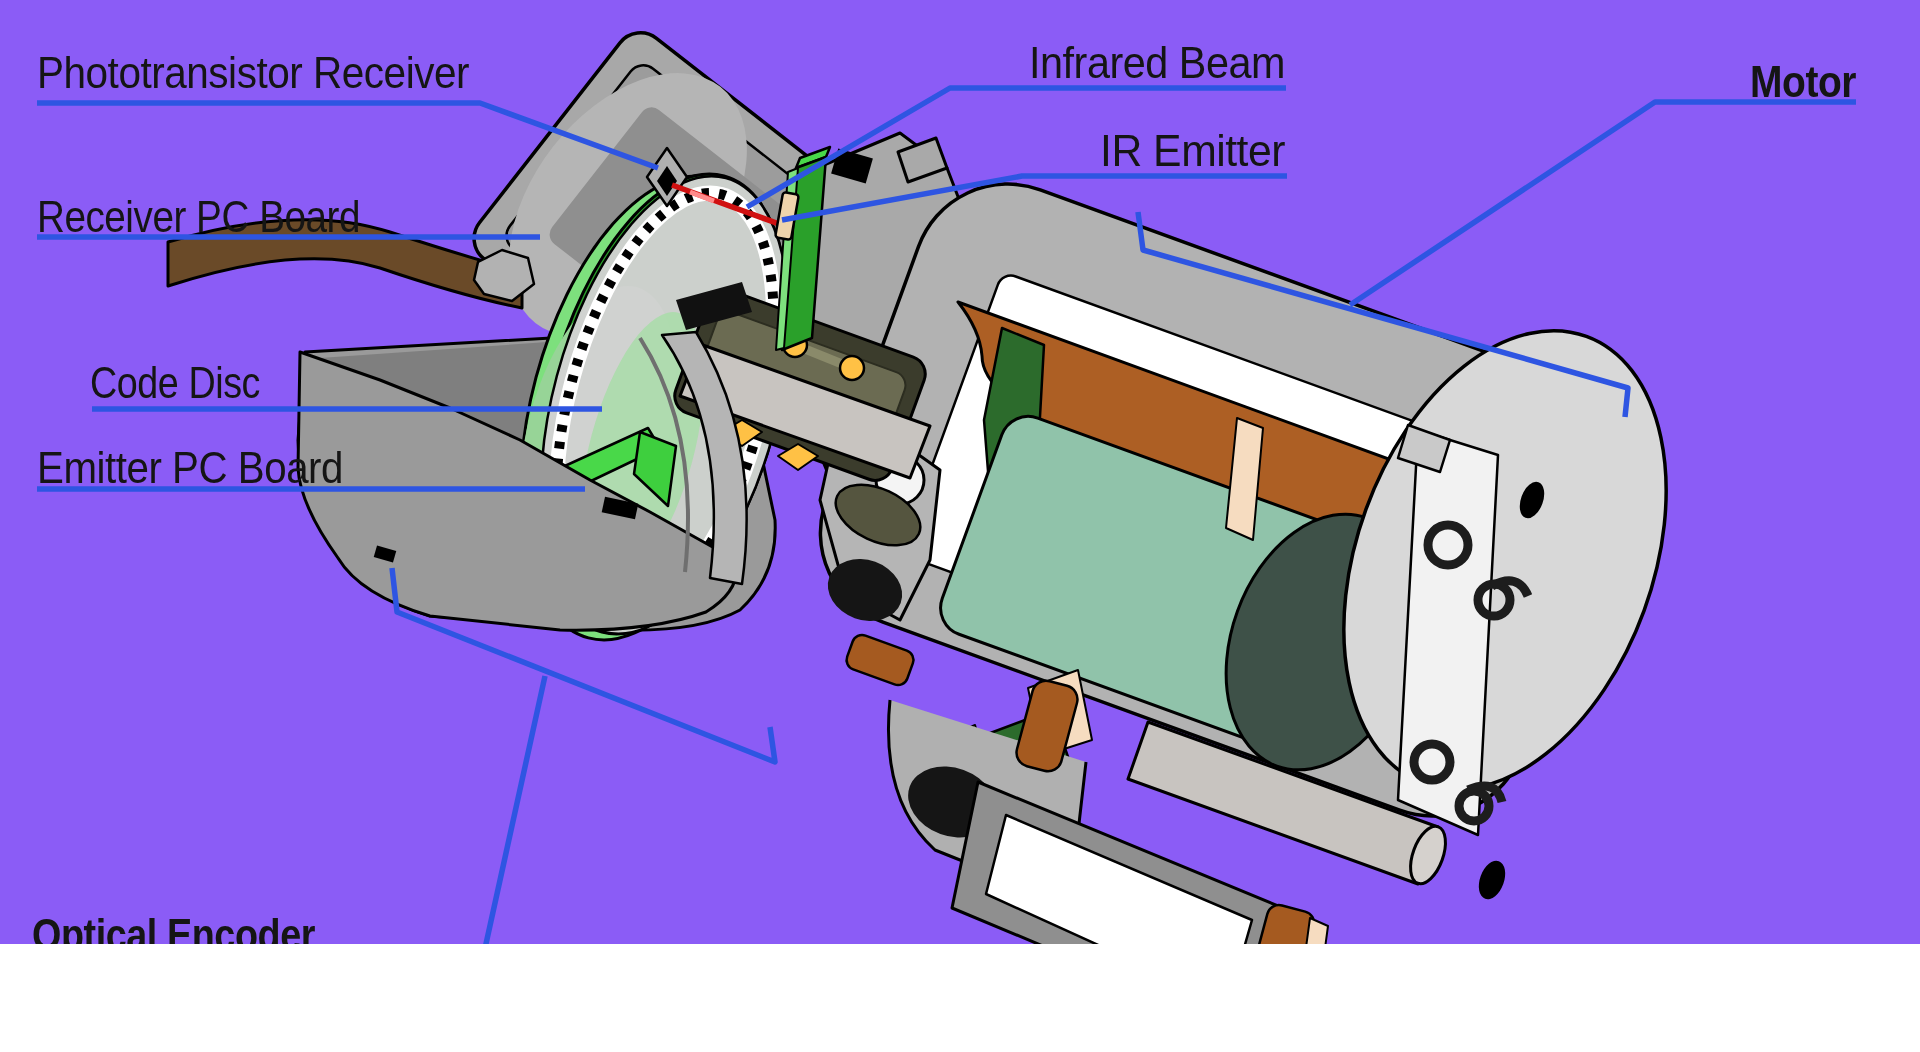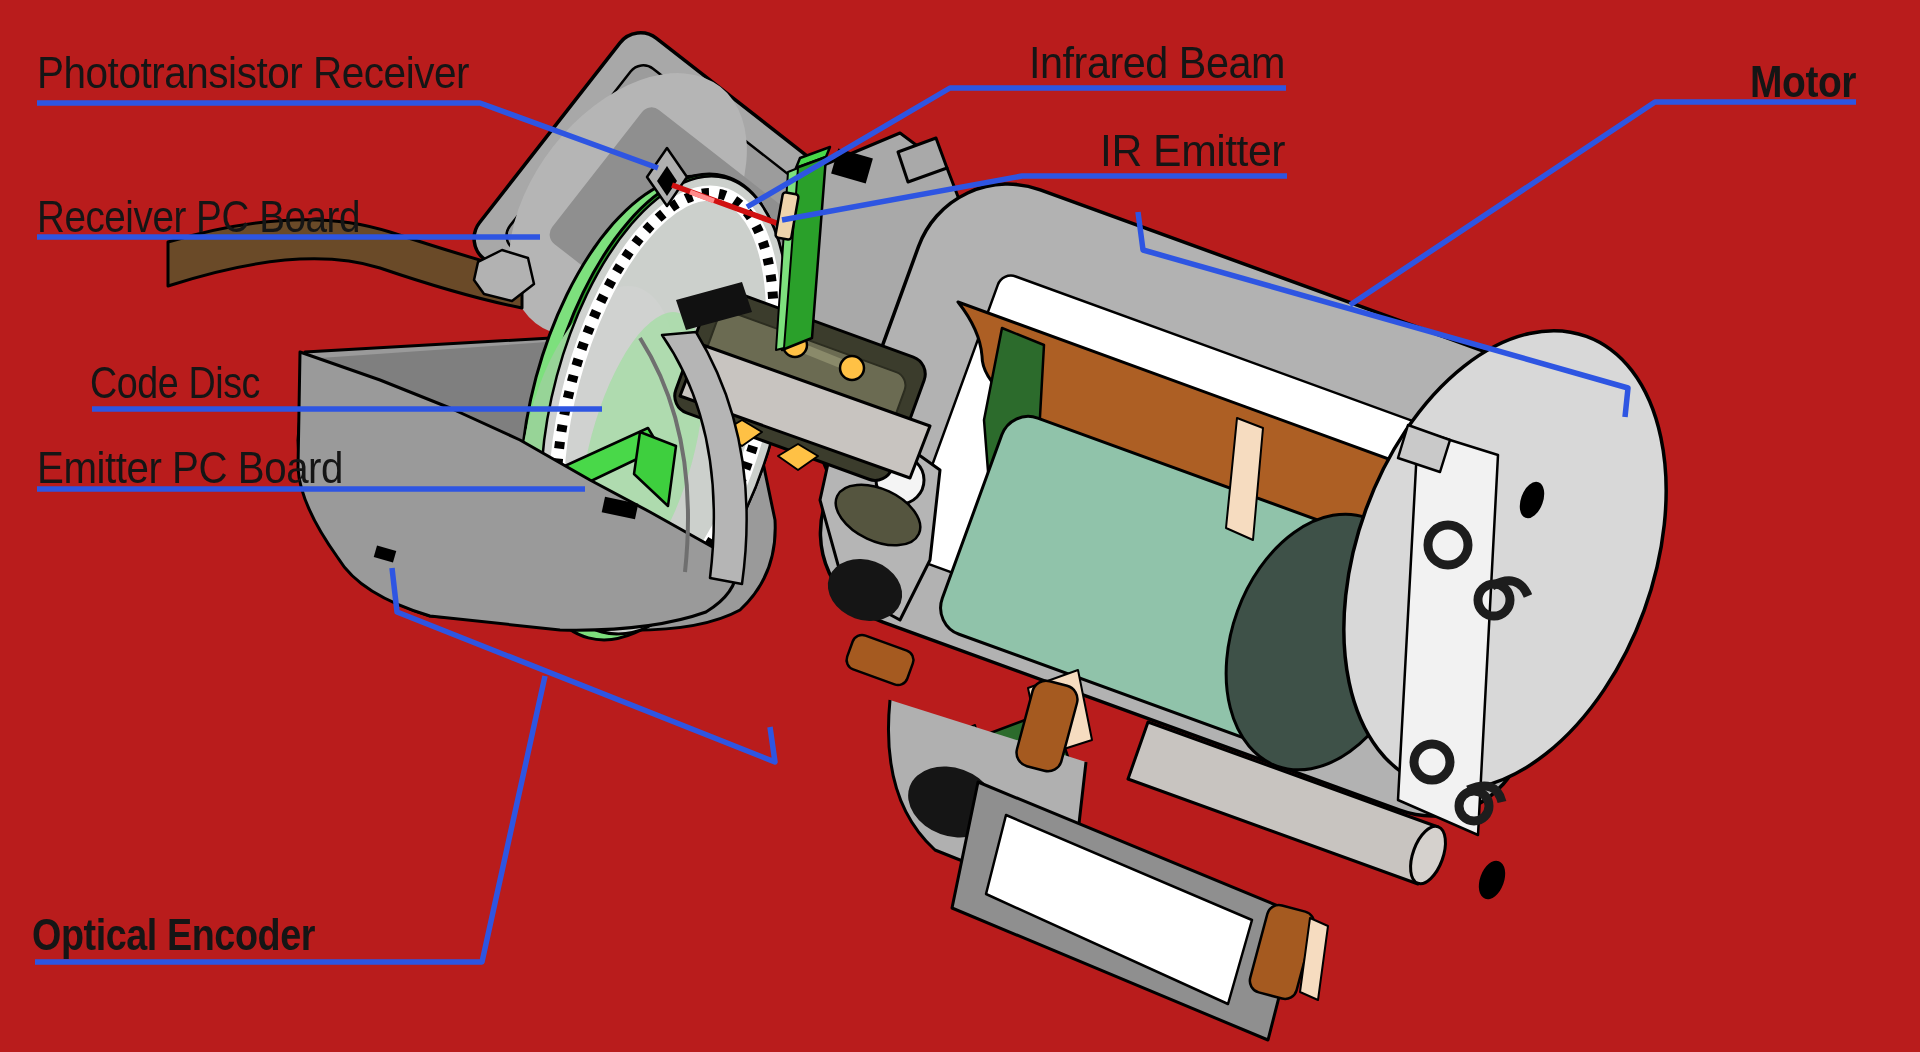--- a/index.html
+++ b/index.html
@@ -1,16 +1,16 @@
 <!DOCTYPE html>
 <html><head>
 <meta charset="utf-8">
 <style>
   html,body{margin:0;padding:0;background:#ffffff;}
-  .stage{position:relative;width:1920px;height:1052px;background:#b91c1c;overflow:hidden;
+  .stage{position:relative;width:1920px;height:944px;background:#8b5cf6;overflow:hidden;
          font-family:"Liberation Sans", sans-serif;}
   svg{display:block}
   text.lbl{fill:#151515;font-size:44px;letter-spacing:-0.5px;}
   text.lbl.bold{font-weight:bold;}
   .leader{stroke:#2e55e2;stroke-width:5.5;fill:none;stroke-linejoin:round;stroke-linecap:butt;}
   .oln{stroke:#000000;stroke-linejoin:round;}
 </style>
 </head>
 <body>
 

